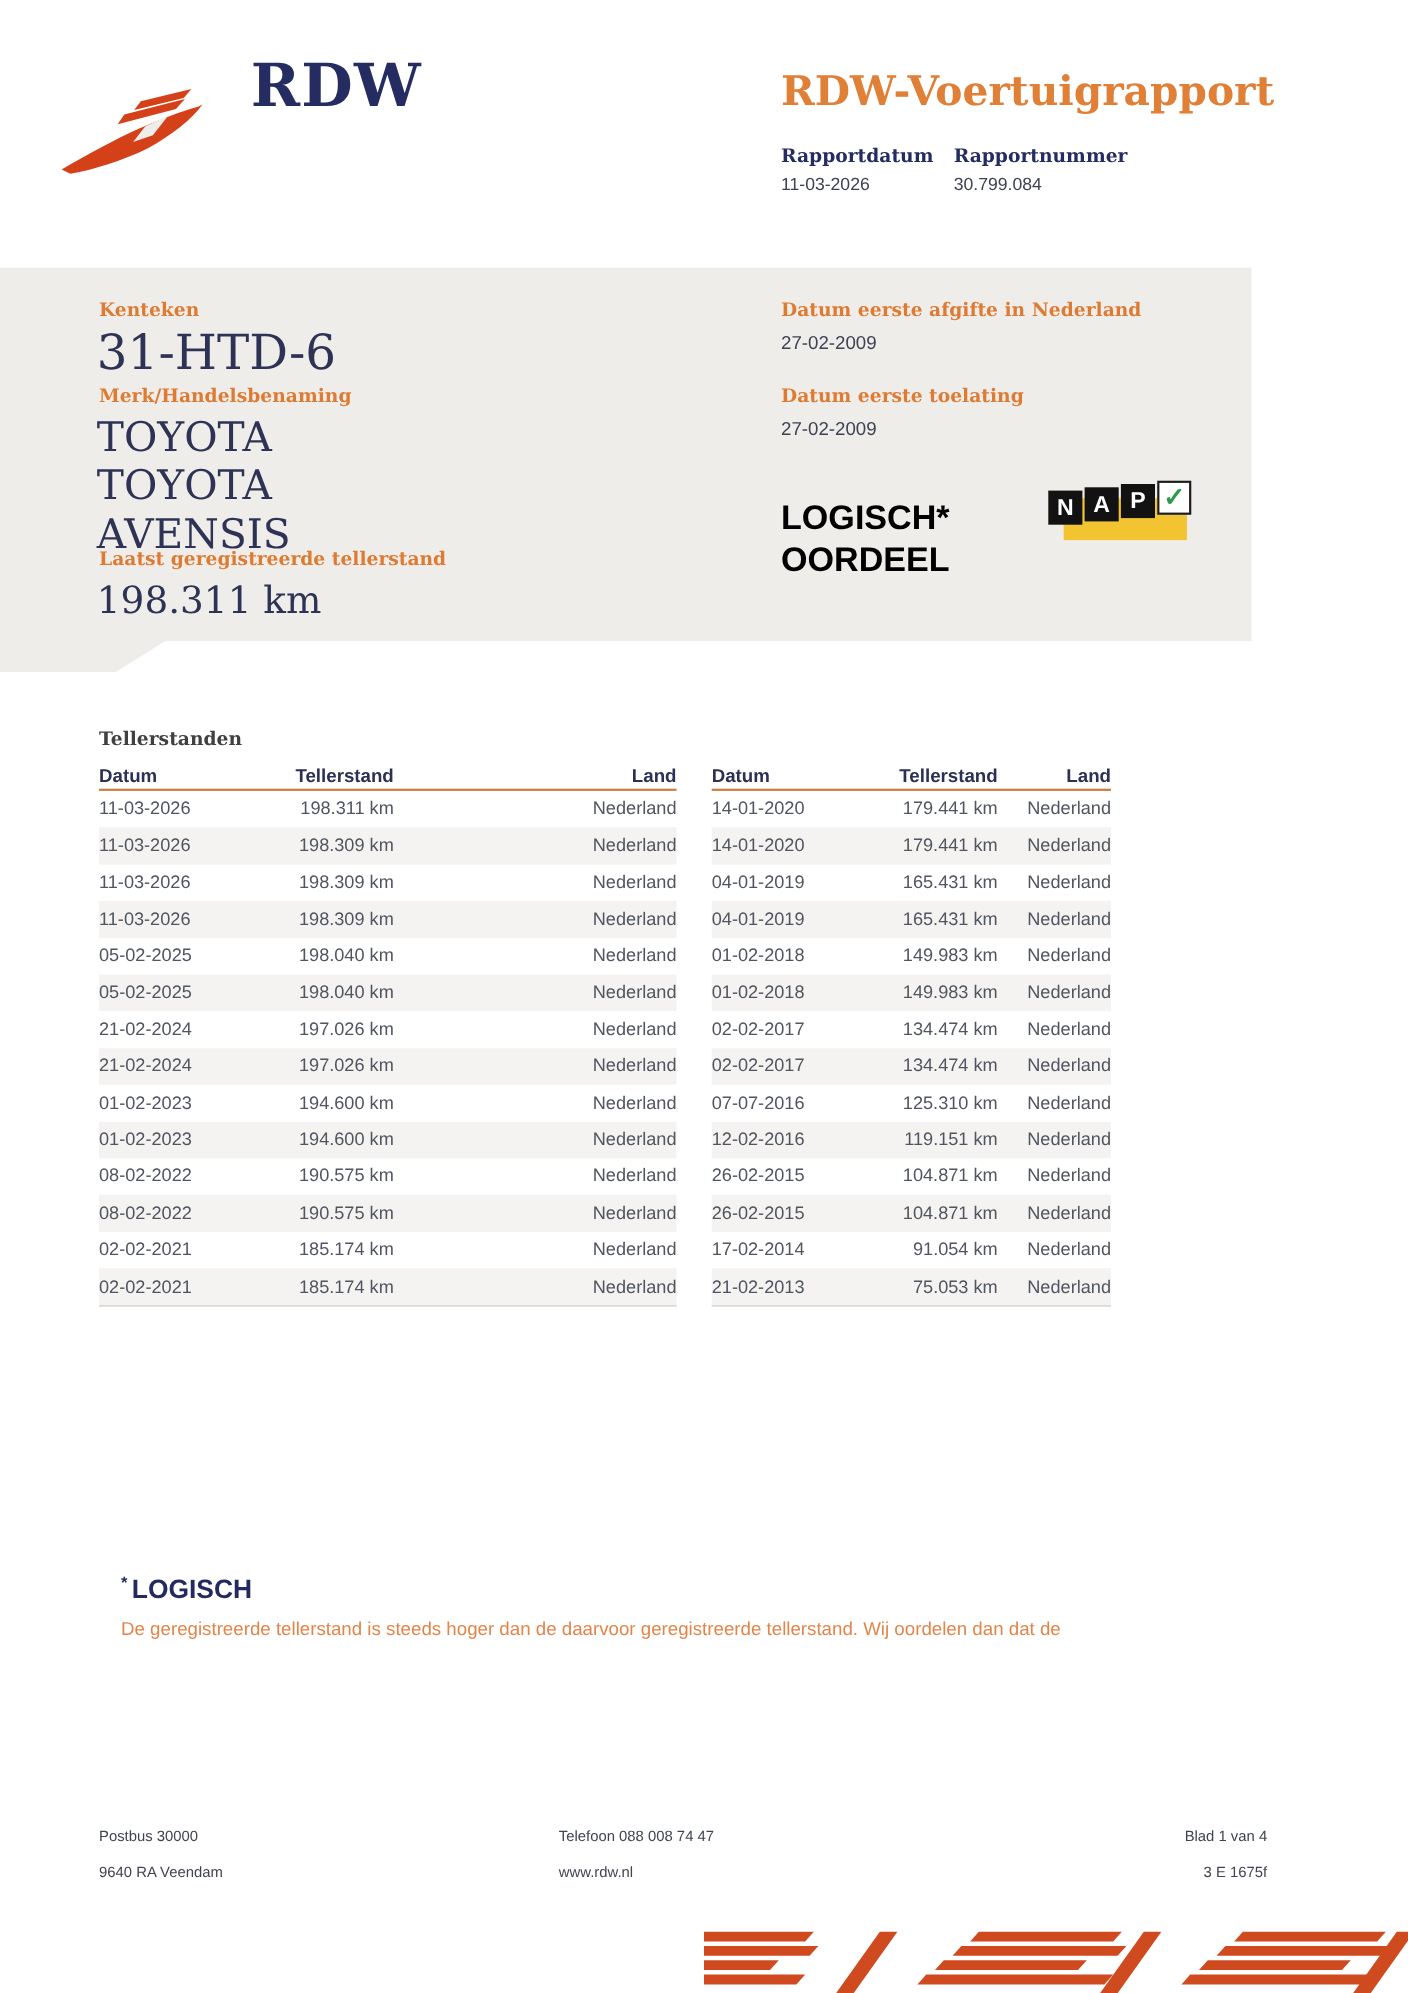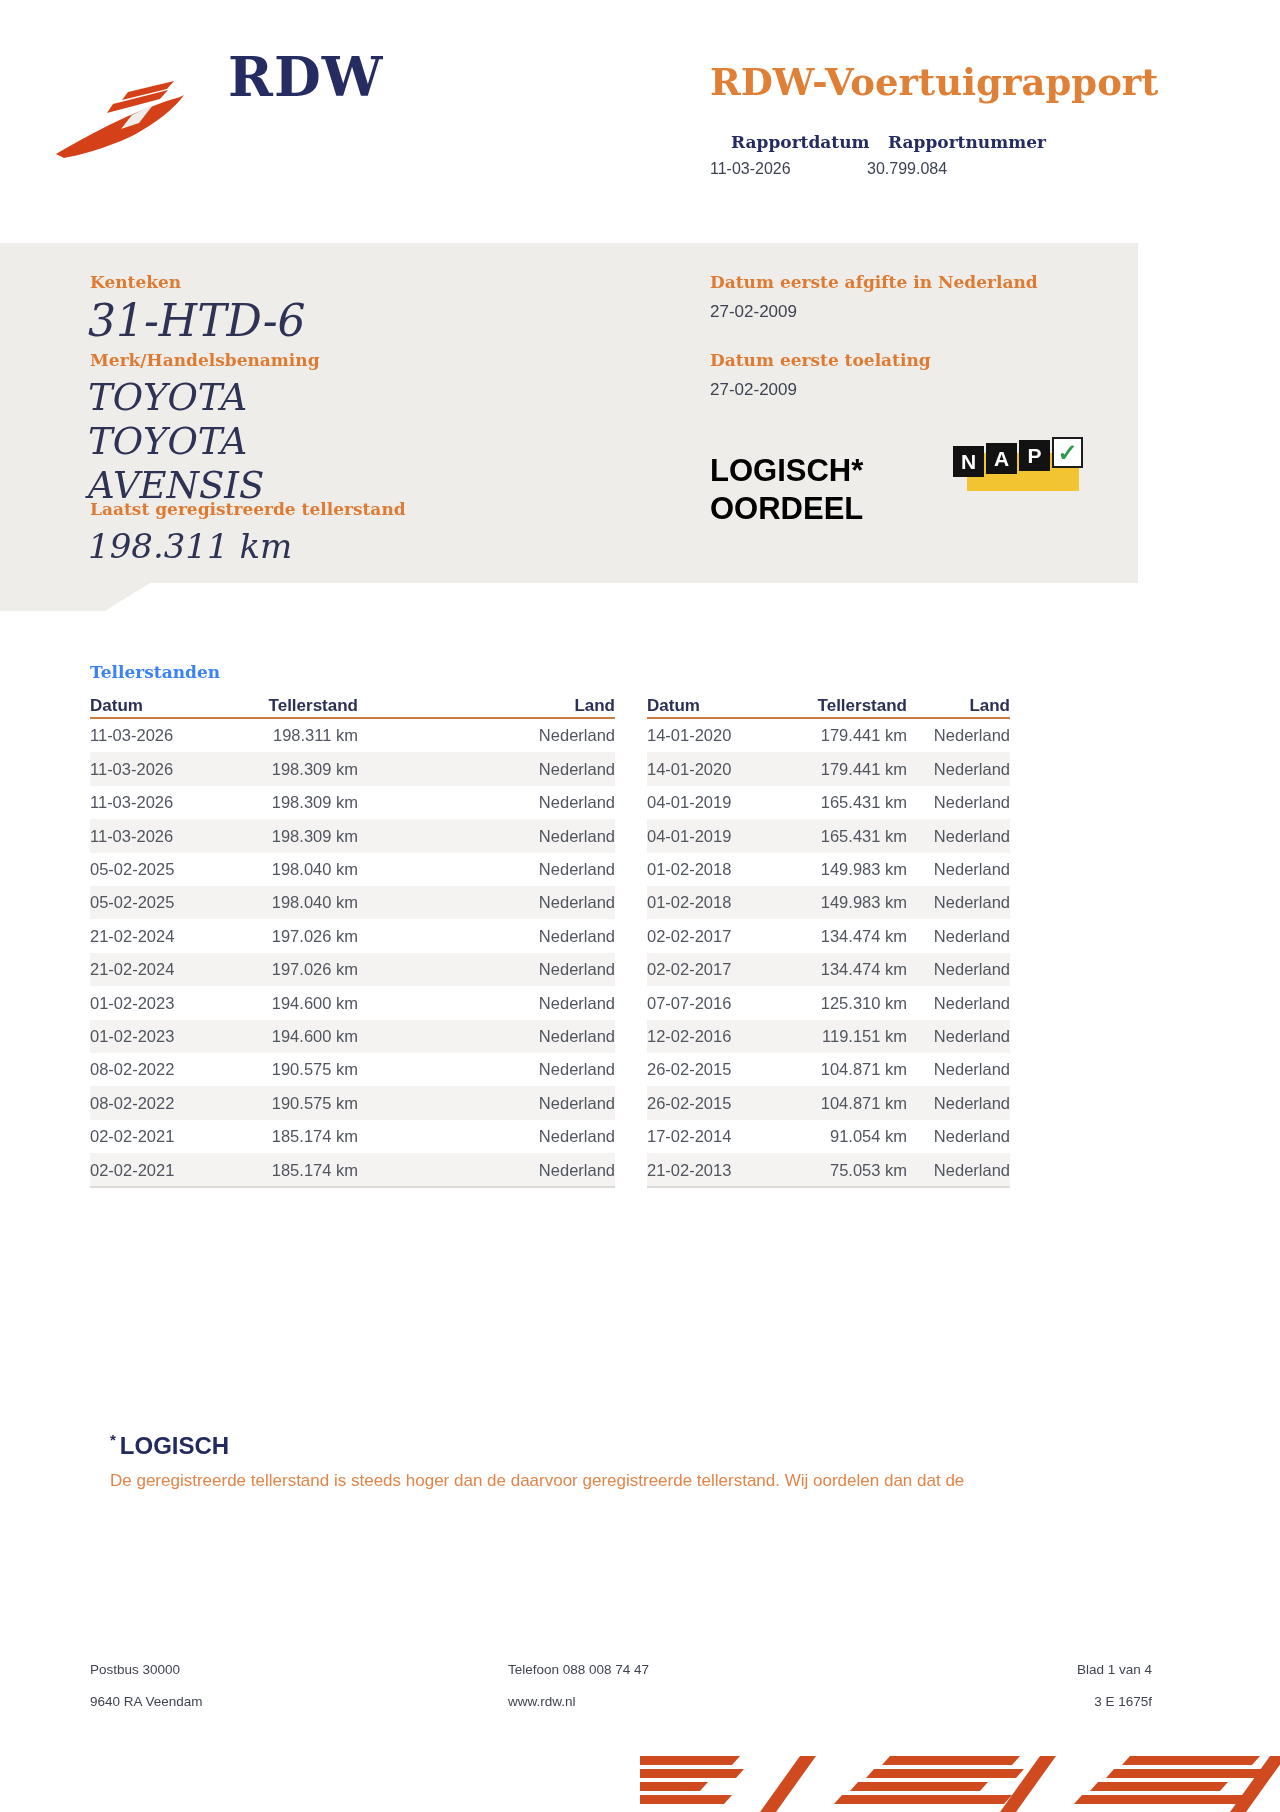--- a/index.html
+++ b/index.html
@@ -5,43 +5,43 @@
   html,body{margin:0;padding:0;background:#fff;}
   .page{position:relative;width:1280px;height:1812px;background:#ffffff;overflow:hidden;
         font-family:"Liberation Sans",sans-serif;}
   .abs{position:absolute;line-height:1;}
 
   
   .wordmark{left:228px;top:50px;font-family:"DejaVu Serif",serif;font-weight:bold;
             font-size:54px;color:#252c62;letter-spacing:1px;}
   .doc-title{left:710px;top:64px;font-family:"DejaVu Serif",serif;font-weight:bold;
              font-size:37px;color:#e07f36;}
-  .meta-label{font-family:"DejaVu Serif",serif;font-weight:bold;font-size:17px;color:#252c62;top:134px;margin-left:21px;}
+  .meta-label{font-family:"DejaVu Serif",serif;font-weight:bold;font-size:17px;color:#252c62;top:134px;}
   .meta-value{font-size:16px;color:#3d4352;top:161px;}
 
   
   .panel{left:0;top:243px;width:1138px;height:368px;background:#efedea;
          clip-path:polygon(0 0,100% 0,100% 340px,150px 340px,105px 368px,0 368px);}
   .olabel{font-family:"DejaVu Serif",serif;font-weight:bold;font-size:17px;color:#de7b33;}
-  .serif-big{font-family:"DejaVu Serif",serif;color:#2e3355;font-style:italic;}
+  .serif-big{font-family:"DejaVu Serif",serif;color:#2e3355;}
   .plain-val{font-size:17px;color:#3d4352;}
   .verdict{left:710px;top:452px;font-weight:bold;font-size:31px;color:#000000;line-height:38px;}
 
   
   .nap{left:953px;top:437px;width:132px;height:58px;}
   .nap-yellow{position:absolute;left:14px;top:16px;width:112px;height:38px;background:#f2c431;}
   .nap-sq{position:absolute;width:31px;height:31px;background:#121212;color:#fff;
           font-weight:bold;font-size:21px;display:flex;align-items:center;justify-content:center;}
   .nap-check{position:absolute;width:31px;height:31px;background:#fff;border:2px solid #1c1c1c;
              box-sizing:border-box;color:#2e9b4b;font-weight:bold;font-size:24px;
              display:flex;align-items:center;justify-content:center;}
 
   
   .section-title{left:90px;top:664px;font-family:"DejaVu Serif",serif;font-weight:bold;
-                 font-size:17px;color:#3b82f6;}
+                 font-size:17px;color:#404040;}
   .otable{top:692px;}
   .otable .hdr{display:grid;height:22px;align-items:end;padding-bottom:3px;
                border-bottom:2px solid #ca7c40;font-weight:bold;font-size:17px;color:#2b3055;}
   .otable .t-row{display:grid;height:33.4px;align-items:center;font-size:16.5px;color:#50555f;}
   .otable .t-row.striped{background:#f4f3f1;}
   .otable .body{border-bottom:2px solid #dcdad7;}
   .t-left{left:90px;width:525px;}
   .t-left .hdr,.t-left .t-row{grid-template-columns:150px 118px 257px;}
   .t-right{left:647px;width:363px;}
   .t-right .hdr,.t-right .t-row{grid-template-columns:150px 110px 103px;}

